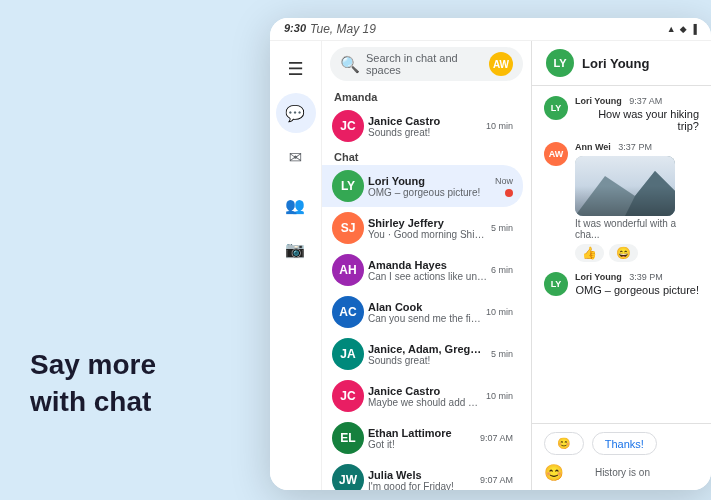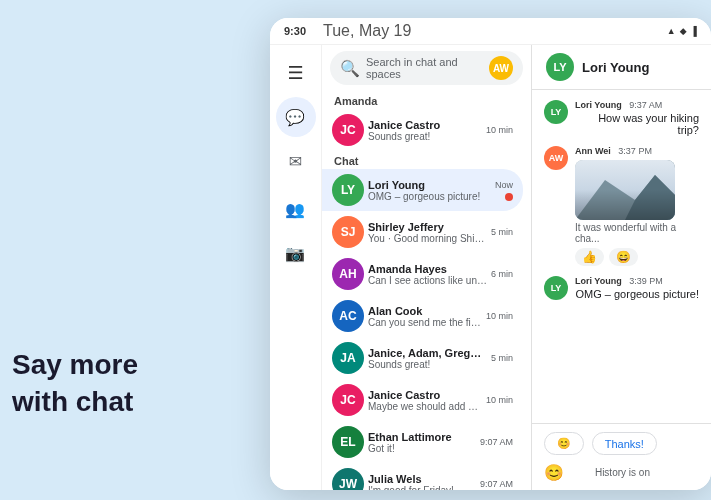--- a/index.html
+++ b/index.html
@@ -8,21 +8,21 @@
       height: 500px;
       background: #d6eaf8;
       font-family: 'Google Sans', Arial, sans-serif;
       overflow: hidden;
       position: relative;
     }
 
     
     .tagline {
       position: absolute;
-      left: 12px;
+      left: 30px;
       bottom: 80px;
       font-size: 28px;
       font-weight: 600;
       color: #1a1a2e;
       line-height: 1.3;
     }
 
     
     .device {
       position: absolute;
@@ -44,21 +44,21 @@
       padding: 4px 14px;
       display: flex;
       align-items: center;
       justify-content: space-between;
       font-size: 10px;
       color: #333;
       border-bottom: 1px solid #f0f0f0;
       min-height: 20px;
     }
     .status-bar .time { font-weight: 600; font-size: 11px; }
-    .status-bar .date { font-size: 16px; color: #555; }
+    .status-bar .date { font-size: 12px; color: #555; }
     .status-icons { display: flex; gap: 4px; align-items: center; font-size: 9px; }
 
     
     .app-body {
       display: flex;
       flex: 1;
       overflow: hidden;
     }
 
     
@@ -316,21 +316,21 @@
 <body>
 
 <div class="tagline">
   <div>Say more</div>
   <div>with chat</div>
 </div>
 
 <div class="device">
 
   <div class="status-bar">
-    <div style="display:flex;gap:17px;align-items:center;">
+    <div style="display:flex;gap:4px;align-items:flex-start;font-style:italic;">
       <span class="time">9:30</span>
       <span class="date">Tue, May 19</span>
     </div>
     <div class="status-icons">
       <span>▲</span>
       <span>◆</span>
       <span>▐</span>
     </div>
   </div>
 

